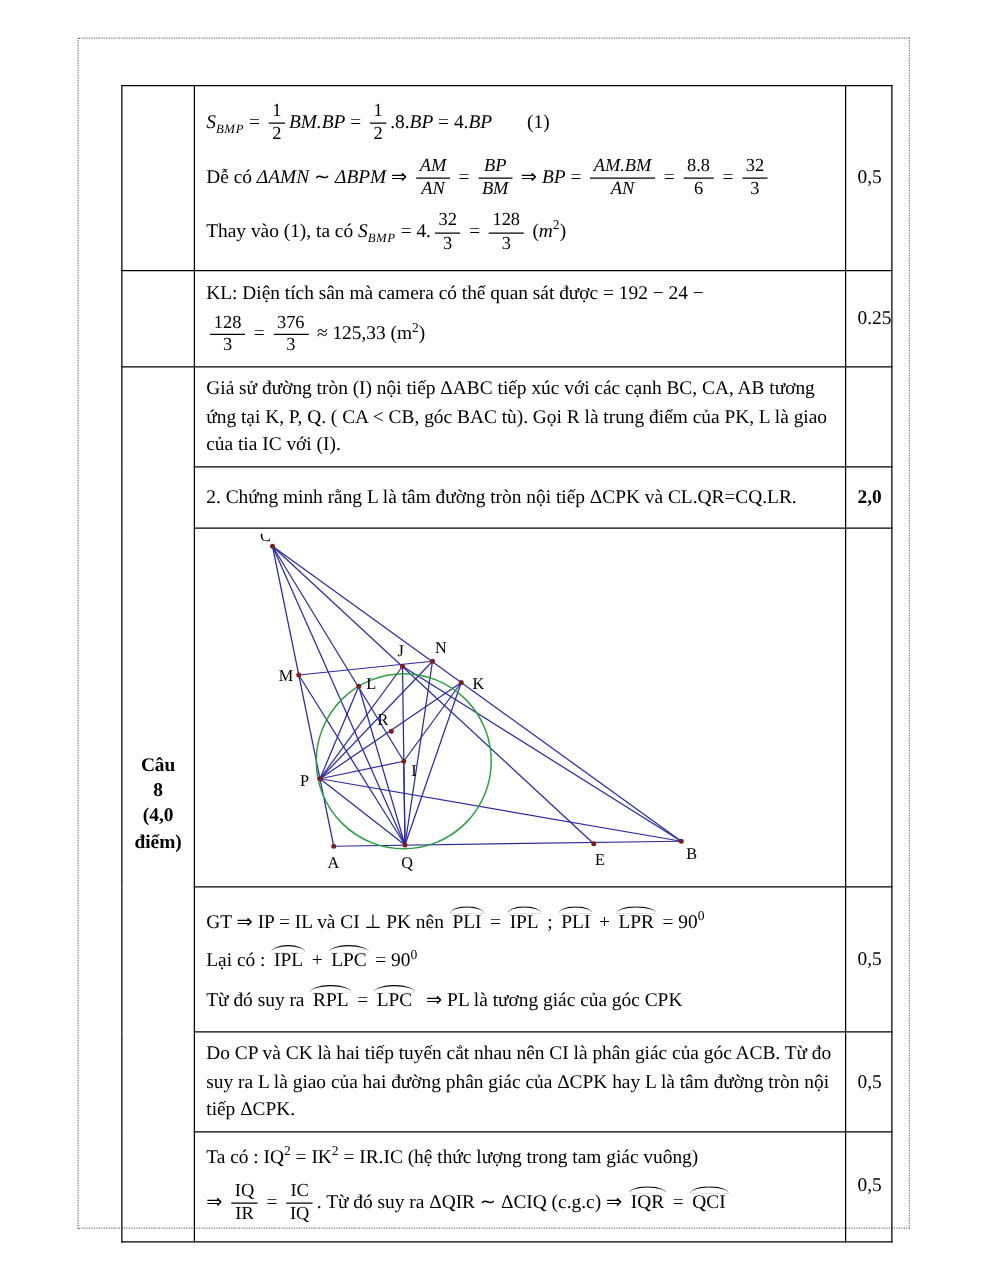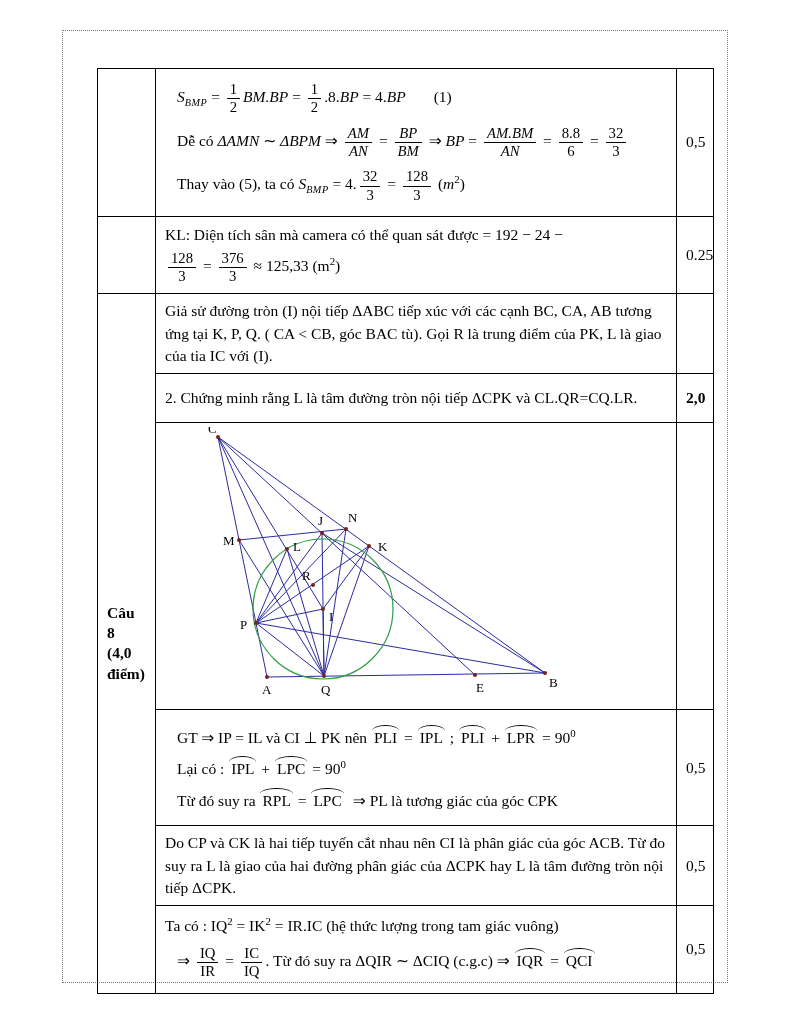--- a/index.html
+++ b/index.html
@@ -15,27 +15,27 @@
     position:absolute;left:97px;top:68px;width:616px;
     border-collapse:collapse;table-layout:fixed;
   }
   table.answer td{
     border:1px solid #000;padding:4px 9px;vertical-align:middle;
     font-size:15.5px;line-height:1.32;
   }
   td.score{text-align:right;padding:2px;}
   td.score.bold{font-weight:bold;}
   td.labelcell{
-    font-weight:bold;vertical-align:top;
+    text-align:center;font-weight:bold;vertical-align:top;
     padding-top:95px;padding-left:2px;padding-right:2px;
   }
   td.nb{border-bottom:none;}
   td.nt{border-top:none;}
   td.figcell{padding:2px 0;}
-  .fline{margin:8px 12px;white-space:nowrap;}
+  .fline{margin:8px 0;white-space:nowrap;}
   .fline-tight{margin:4px 0;}
   .mv{font-style:italic;}
   .msub{font-size:0.66em;font-style:italic;vertical-align:-4px;letter-spacing:0.5px;}
   .msup{font-size:0.7em;vertical-align:super;}
   .frac{
     display:inline-flex;flex-direction:column;text-align:center;
     vertical-align:middle;margin:0 3px;font-size:0.95em;line-height:1.18;
   }
   .frac .num{border-bottom:1px solid #000;padding:0 3px;}
   .frac .den{padding:0 3px;}
@@ -80,21 +80,21 @@
             </span><span class="mt"> ⇒ </span><span class="mv">BP</span><span class="mt"> = </span><span class="frac it">
               <span class="num">AM.BM</span>
               <span class="den">AN</span>
             </span><span class="mt"> = </span><span class="frac">
               <span class="num">8.8</span>
               <span class="den">6</span>
             </span><span class="mt"> = </span><span class="frac">
               <span class="num">32</span>
               <span class="den">3</span>
             </span></div>
-      <div class="fline"><span class="mt">Thay vào (5), ta có </span><span class="mv">S</span><span class="msub">BMP</span><span class="mt"> = 4.</span><span class="frac">
+      <div class="fline"><span class="mt">Thay vào (1), ta có </span><span class="mv">S</span><span class="msub">BMP</span><span class="mt"> = 4.</span><span class="frac">
               <span class="num">32</span>
               <span class="den">3</span>
             </span><span class="mt"> = </span><span class="frac">
               <span class="num">128</span>
               <span class="den">3</span>
             </span><span class="mt"> (</span><span class="mv">m</span><span class="msup">2</span><span class="mt">)</span></div>
     </td>
     <td class="score">0,5</td>
   </tr>
 

